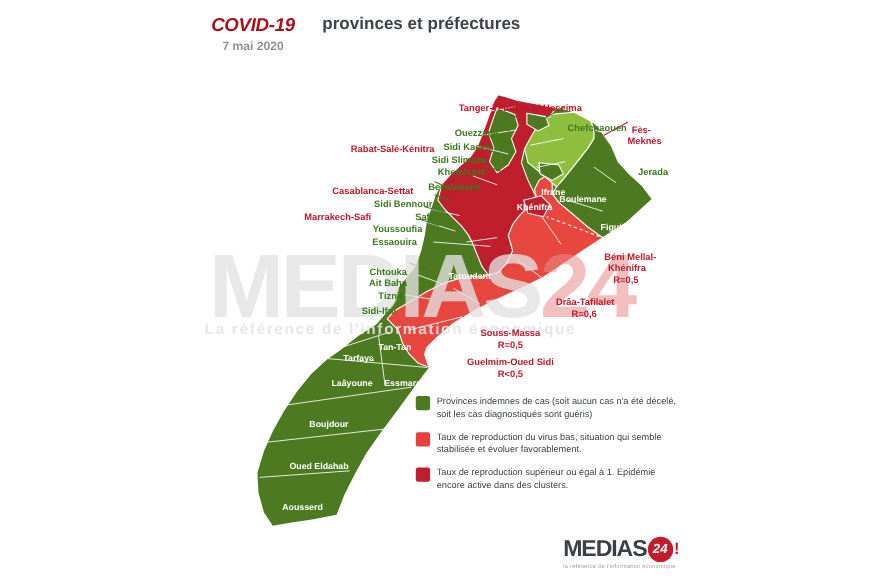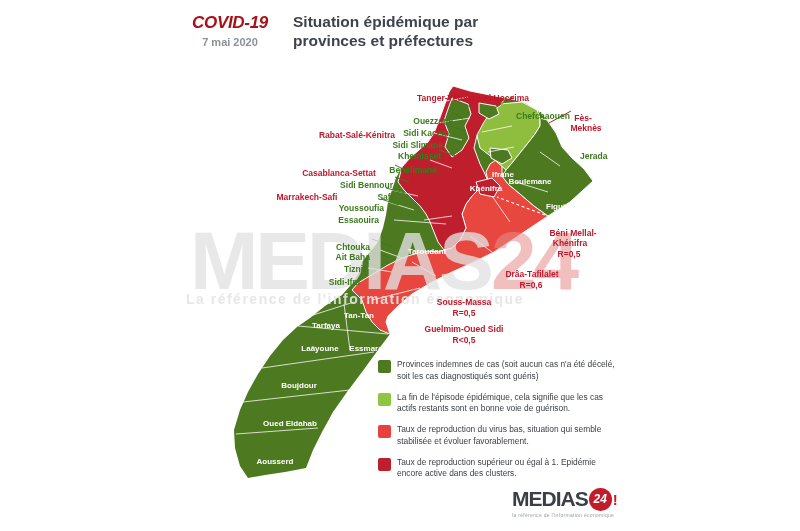--- a/index.html
+++ b/index.html
@@ -56,21 +56,20 @@
 </head>
 <body>
 
 <div class="stage">
 
   <div class="brand-block">
     <div class="brand">COVID-19</div>
     <div class="brand-date">7 mai 2020</div>
   </div>
   <div class="page-title">
-    <div>Situation épidémique par</div>
     <div>provinces et préfectures</div>
   </div>
 
   <svg class="map-svg" width="800" height="531" viewBox="0 0 800 531">
     <path class="land" d="M453,86 L470,91 L490,95 L510,99 L525,103 L537,110 L547,120 L556,133 L562,147 L572,158 L584,169 L593,181 L570,202 L548,216 L530,228 L512,240 L494,252 L474,262 L452,272 L432,282 L412,294 L398,306 L388,316 L386,322 L390,334 L378,350 L362,372 L347,392 L333,412 L322,432 L313,450 L306,468 L285,472 L265,475 L248,478 L240,466 L235,448 L234,430 L240,410 L248,392 L258,374 L270,356 L283,340 L297,327 L310,318 L325,306 L342,295 L350,286 L358,275 L362,262 L370,252 L378,242 L383,228 L386,215 L388,202 L392,190 L396,178 L402,167 L410,158 L419,150 L428,142 L434,133 L438,123 L442,112 L446,101 L449,92 Z"></path>
     <path class="z-red" d="M502,176 L508,184 L520,194 L534,206 L548,216 L530,228 L512,240 L494,252 L474,262 L452,272 L432,282 L412,294 L398,306 L388,316 L386,322 L390,334 L380,330 L372,322 L366,312 L362,300 L352,290 L358,283 L368,277 L378,271 L388,265 L398,260 L408,256 L418,253 L428,251 L438,252 L444,250 L452,248 L460,240 L466,228 L462,214 L466,204 L472,196 L480,188 L488,181 L486,172 L490,164 L496,160 L502,166 Z"></path>
     <path class="z-lg" d="M500,104 L522,102 L537,110 L540,118 L540,126 L535,134 L528,143 L520,153 L512,163 L506,170 L497,162 L489,155 L480,148 L477,136 L480,124 L486,114 L492,110 Z"></path>
     <path class="z-dg" d="M540,118 L547,120 L556,133 L562,147 L572,158 L584,169 L593,181 L570,202 L548,216 L534,206 L520,194 L508,184 L502,176 L506,170 L512,163 L520,153 L528,143 L535,134 L540,126 Z"></path>
     <path class="z-dred" d="M453,86 L470,91 L490,95 L505,98 L500,106 L492,110 L484,122 L477,135 L474,148 L477,156 L480,164 L484,172 L488,181 L480,188 L472,196 L466,204 L462,214 L466,228 L460,240 L452,248 L444,250 L438,242 L434,232 L430,222 L426,214 L420,206 L412,198 L404,190 L398,182 L402,167 L410,158 L419,150 L428,142 L434,133 L438,123 L442,112 L446,101 L449,92 Z"></path>
     <path class="z-dred" d="M476,182 L492,178 L500,186 L494,197 L480,194 Z"></path>
@@ -169,24 +168,20 @@
   <div class="lbl lbl-w ctr" style="left:299px;top:361px">Boujdour</div>
   <div class="lbl lbl-w ctr" style="left:290px;top:399px">Oued Eldahab</div>
   <div class="lbl lbl-w ctr" style="left:275px;top:437px">Aousserd</div>
 
   <div class="legend">
     <div class="legend-item">
       <span class="swatch" style="background-color: rgb(77, 122, 32);"></span>
       <span class="legend-text">Provinces indemnes de cas (soit aucun cas n'a été décelé, soit les cas diagnostiqués sont guéris)</span>
     </div>
     <div class="legend-item">
-      <span class="swatch" style="background-color: rgb(141, 198, 63);"></span>
-      <span class="legend-text">La fin de l'épisode épidémique, cela signifie que les cas actifs restants sont en bonne voie de guérison.</span>
-    </div>
-    <div class="legend-item">
       <span class="swatch" style="background-color: rgb(232, 65, 61);"></span>
       <span class="legend-text">Taux de reproduction du virus bas, situation qui semble stabilisée et évoluer favorablement.</span>
     </div>
     <div class="legend-item">
       <span class="swatch" style="background-color: rgb(190, 30, 45);"></span>
       <span class="legend-text">Taux de reproduction supérieur ou égal à 1. Epidémie encore active dans des clusters.</span>
     </div>
   </div>
 
   <div class="logo">

